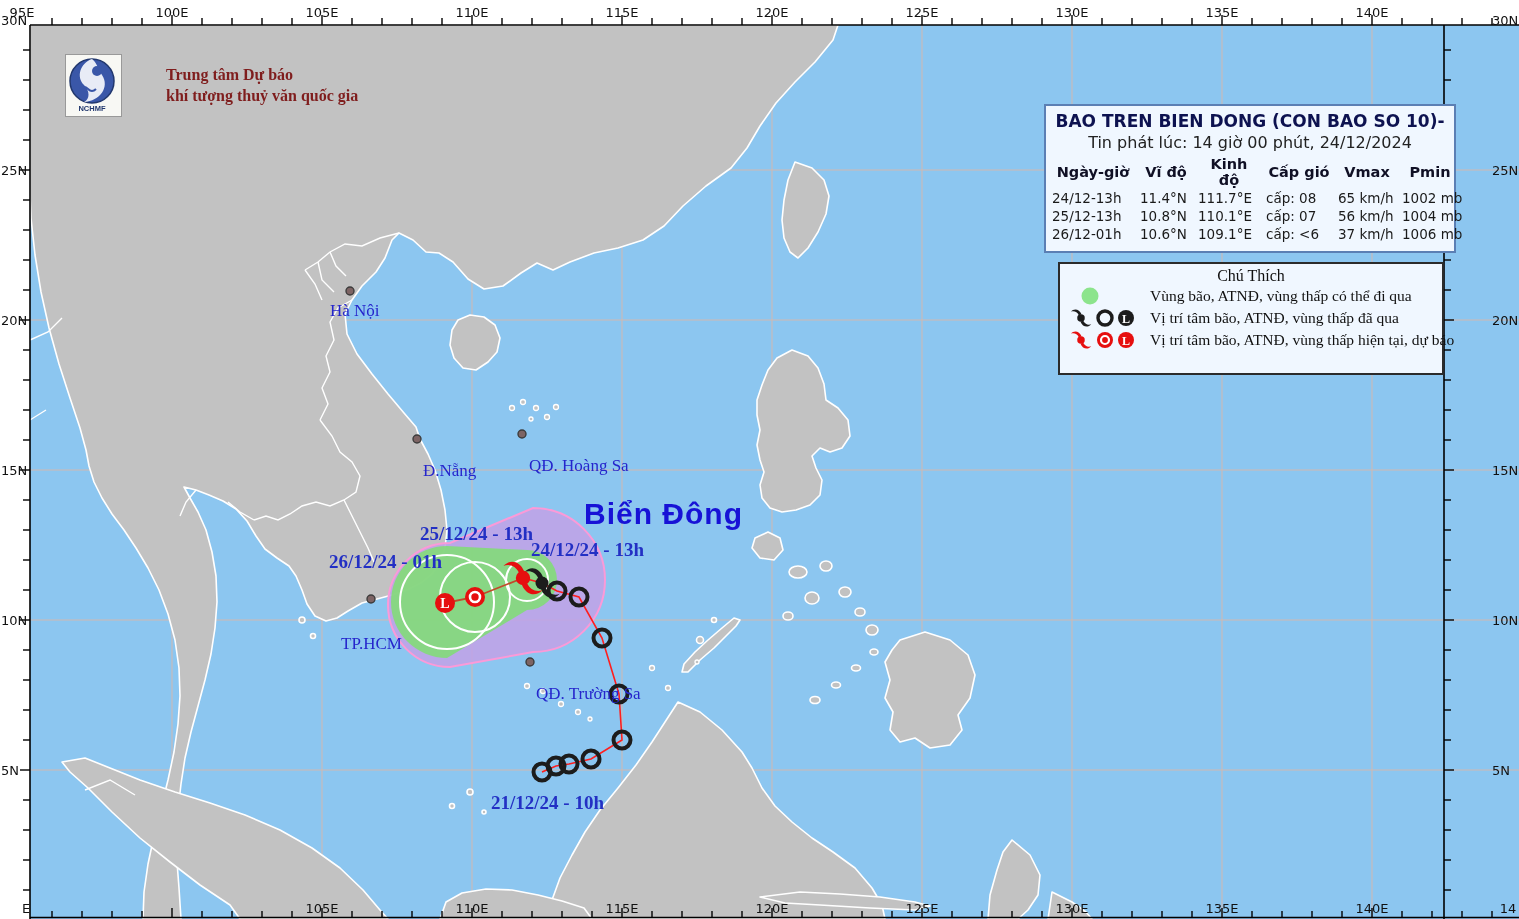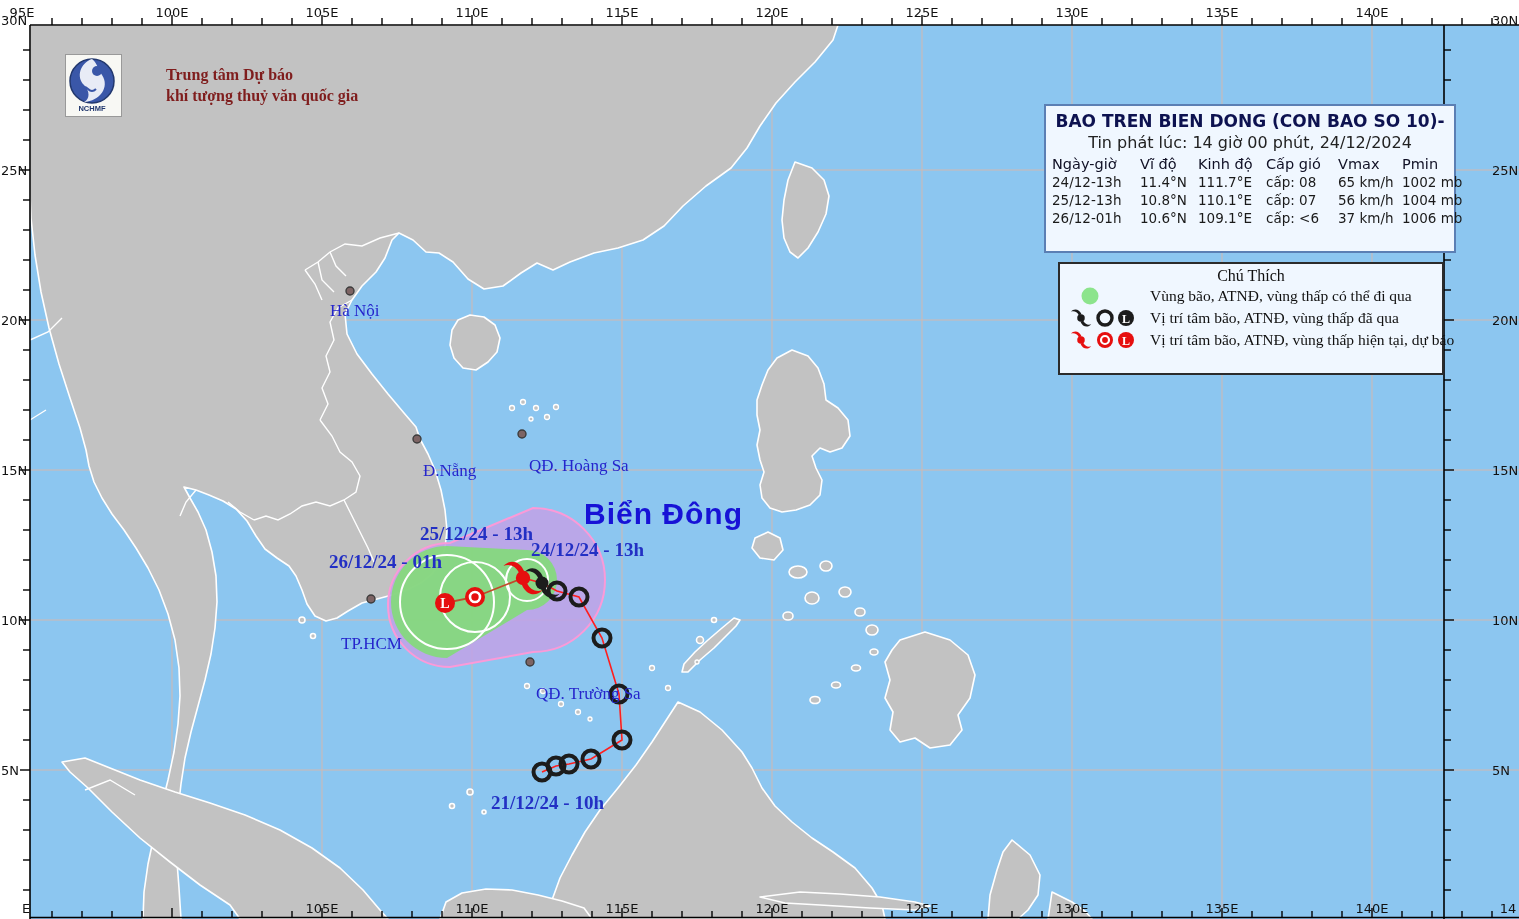--- a/index.html
+++ b/index.html
@@ -18,21 +18,21 @@
   .agency{position:absolute;left:122px;font-family:"Liberation Serif",serif;font-weight:bold;
          color:#7f1d1d;font-size:16px;white-space:nowrap;margin-left:44px;}
   #logo{position:absolute;left:65px;top:54px;width:55px;height:61px;background:#f8f8f4;
         border:1px solid #999;}
   #infobox{position:absolute;left:1044px;top:104px;width:412px;height:149px;
         background:#f0f7ff;border:2px solid #5b7fb4;box-sizing:border-box;
         font-family:"DejaVu Sans",sans-serif;color:#1a1a1a;}
   #infobox .ib-title{margin-top:5px;text-align:center;font-weight:bold;font-size:17px;color:#0d1250;}
   #infobox .ib-sub{text-align:center;font-size:16px;margin-top:2px;color:#222;}
   #ibtable{width:100%;border-collapse:collapse;margin-top:3px;table-layout:fixed;}
-  #ibtable th{font-size:14.5px;font-weight:normal;text-align:left;padding:1px 0 1px 6px;color:#101025;}
+  #ibtable th{font-size:14.5px;font-weight:bold;text-align:center;padding:1px 0 1px 6px;color:#101025;}
   #ibtable td{font-size:13.5px;padding:1px 0 1px 6px;white-space:nowrap;}
   #legendbox{position:absolute;left:1058px;top:262px;width:386px;height:113px;
         background:#f0f7ff;border:2px solid #2b2b2b;box-sizing:border-box;
         font-family:"Liberation Serif",serif;color:#111;}
   .lg-title{text-align:center;font-size:16px;margin-top:3px;}
   .lg-row{display:flex;align-items:center;height:22px;padding-left:8px;}
   .lg-sym{width:82px;display:flex;align-items:center;gap:2px;flex:0 0 82px;}
   .lg-txt{font-size:15.5px;white-space:nowrap;}
 </style>
 </head>

